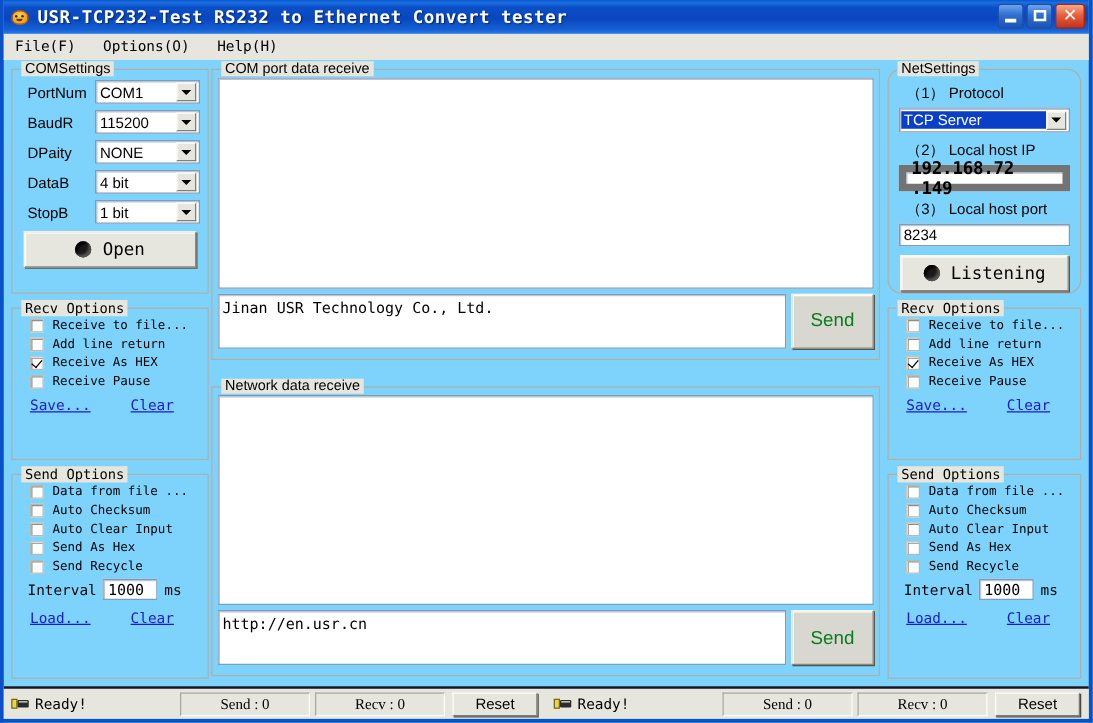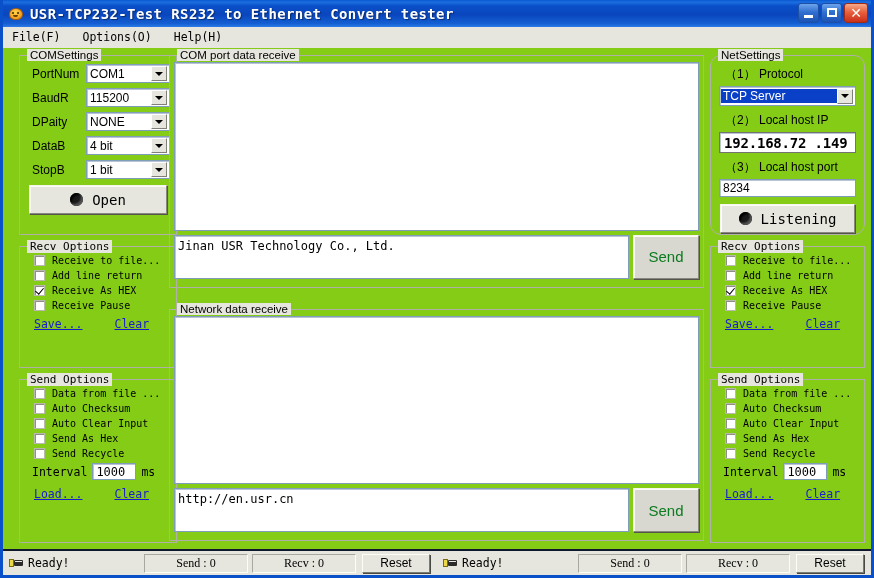--- a/index.html
+++ b/index.html
@@ -7,21 +7,21 @@
     width:874px;height:578px;overflow:hidden;
     font-family:"Liberation Sans", sans-serif;
     font-size:12px;
     background:#0a246a;
   }
   .window{
     position:absolute;left:0;top:0;width:874px;height:578px;
     box-sizing:border-box;
     border:3px solid #0a50c8;
     border-top:0;border-bottom:3px solid #0a50c8;
-    background:#84cc16;
+    background:#7dd3fc;
     display:flex;flex-direction:column;
   }
   
   .titlebar{
     height:27px;flex:0 0 27px;
     background:linear-gradient(to bottom,#0a57d0 0%,#1c6fe0 8%,#0a4fc8 22%,#0a46bd 55%,#1560d4 88%,#2f7ae8 100%);
     display:flex;align-items:center;padding:0 2px 0 5px;
     position:relative;
   }
   .app-icon{
@@ -52,21 +52,21 @@
   .menubar{
     height:20px;flex:0 0 20px;background:#e6e6de;
     display:flex;align-items:center;padding-left:6px;gap:16px;
     font-family:"DejaVu Sans Mono", monospace;font-size:11.5px;color:#000;
     border-bottom:1px solid #e6e6de;
   }
   .menu-item{padding:1px 3px;white-space:nowrap;cursor:default;}
   
   .body{flex:1 1 auto;position:relative;}
   .col{position:absolute;top:0;}
-  .col-left{left:16px;width:158px;}
+  .col-left{left:6px;width:158px;}
   .col-right{right:6px;width:155px;}
   .col-mid{left:166px;right:167px;top:0;bottom:0;position:absolute;display:flex;gap:6px;flex-direction:column;}
   
   .gb{
     position:relative;border:1px solid #b0b0a8;background:transparent;
     margin-top:7px;padding:8px 6px 6px 6px;box-sizing:border-box;
   }
   .gb > .gb-title{
     position:absolute;top:-7px;left:7px;background:#e6e6de;padding:0 3px;
     font-family:"DejaVu Sans Mono", monospace;font-size:11px;color:#000;white-space:nowrap;
@@ -135,21 +135,21 @@
     height:17px;box-sizing:border-box;display:flex;align-items:center;padding-left:3px;
     font-family:"DejaVu Sans Mono",monospace;font-size:12px;color:#000;
   }
   .interval-input{width:44px;}
   
   .netlbl{
     font-family:"Liberation Sans",sans-serif;font-size:12px;color:#000;
     margin:2px 0 3px 8px;white-space:nowrap;
   }
   .ipbox{
-    height:21px;margin:0 2px 0 2px;background:#fff;border:1px solid #737373;
+    height:21px;margin:0 2px 0 2px;background:#fff;border:6px solid #737373;
     box-shadow:inset 1px 1px 0 #b8c4d4;display:flex;align-items:center;
     padding-left:4px;box-sizing:border-box;
     font-family:"DejaVu Sans Mono",monospace;font-size:14px;font-weight:bold;color:#000;letter-spacing:-0.2px;
   }
   .portbox{
     height:18px;margin:0 2px;background:#fff;border:1px solid #7f9db9;
     box-shadow:inset 1px 1px 0 #b8c4d4;display:flex;align-items:center;padding-left:3px;box-sizing:border-box;
     font-family:"Liberation Sans",sans-serif;font-size:12px;color:#000;
   }
   

